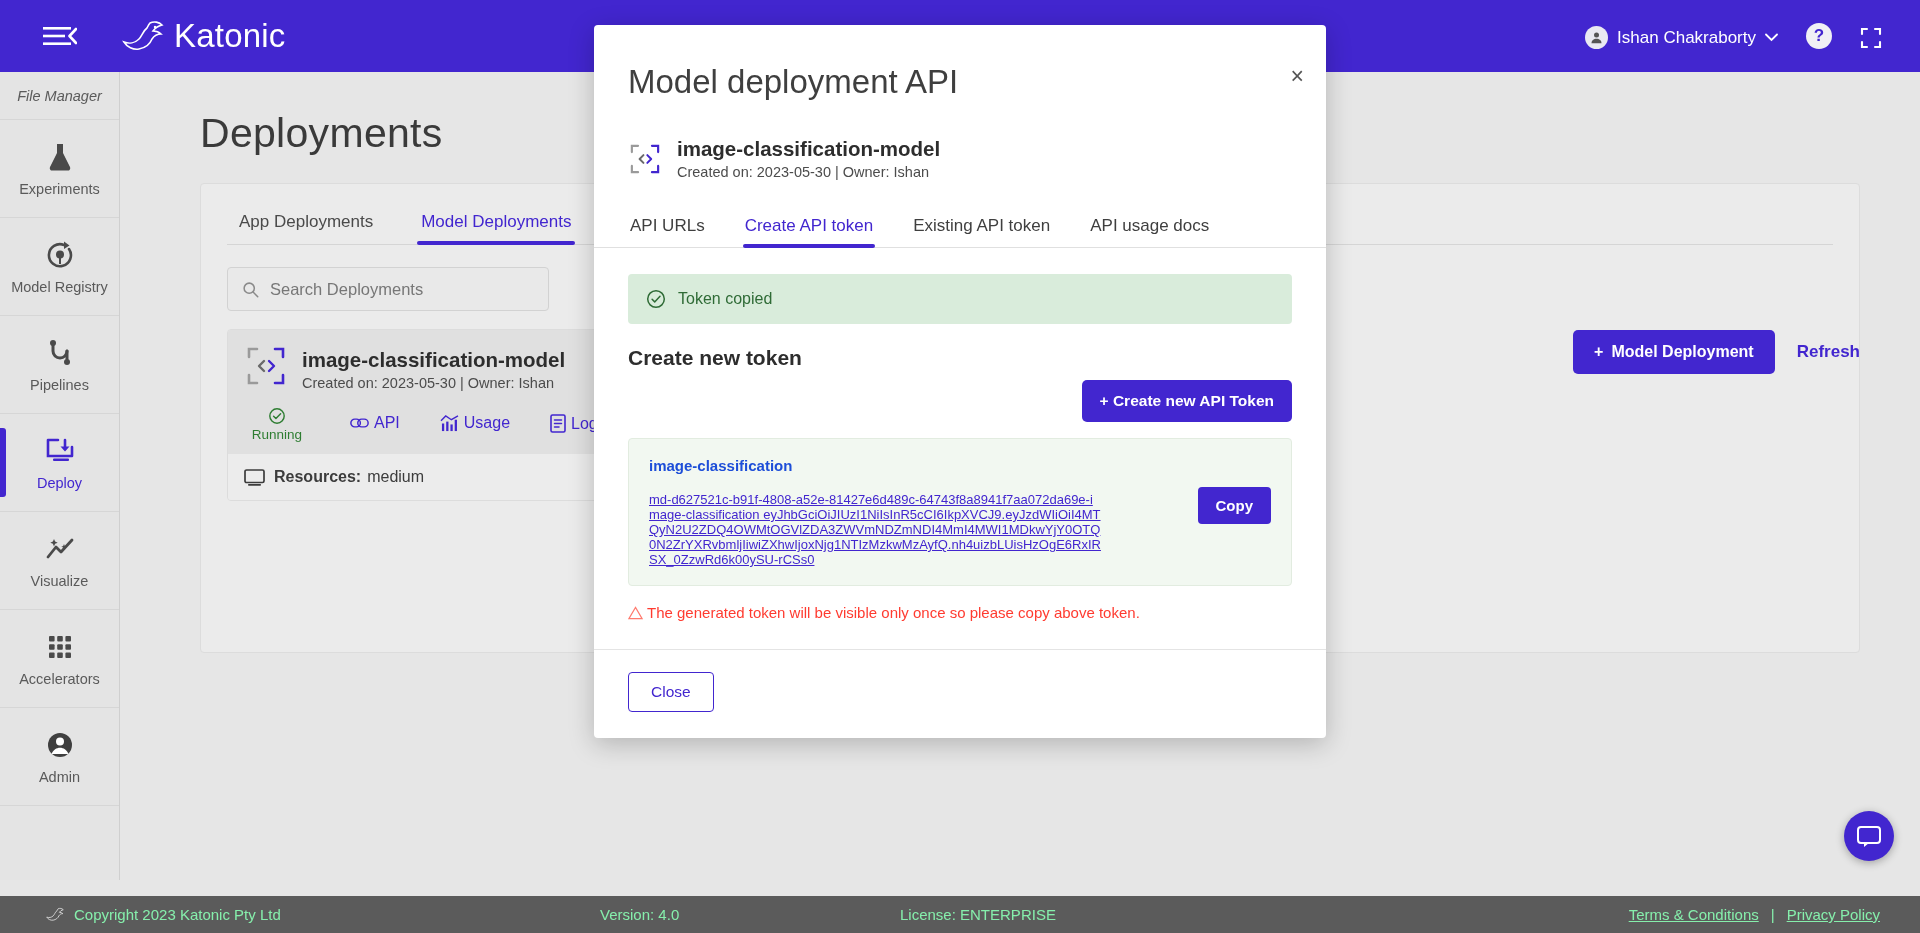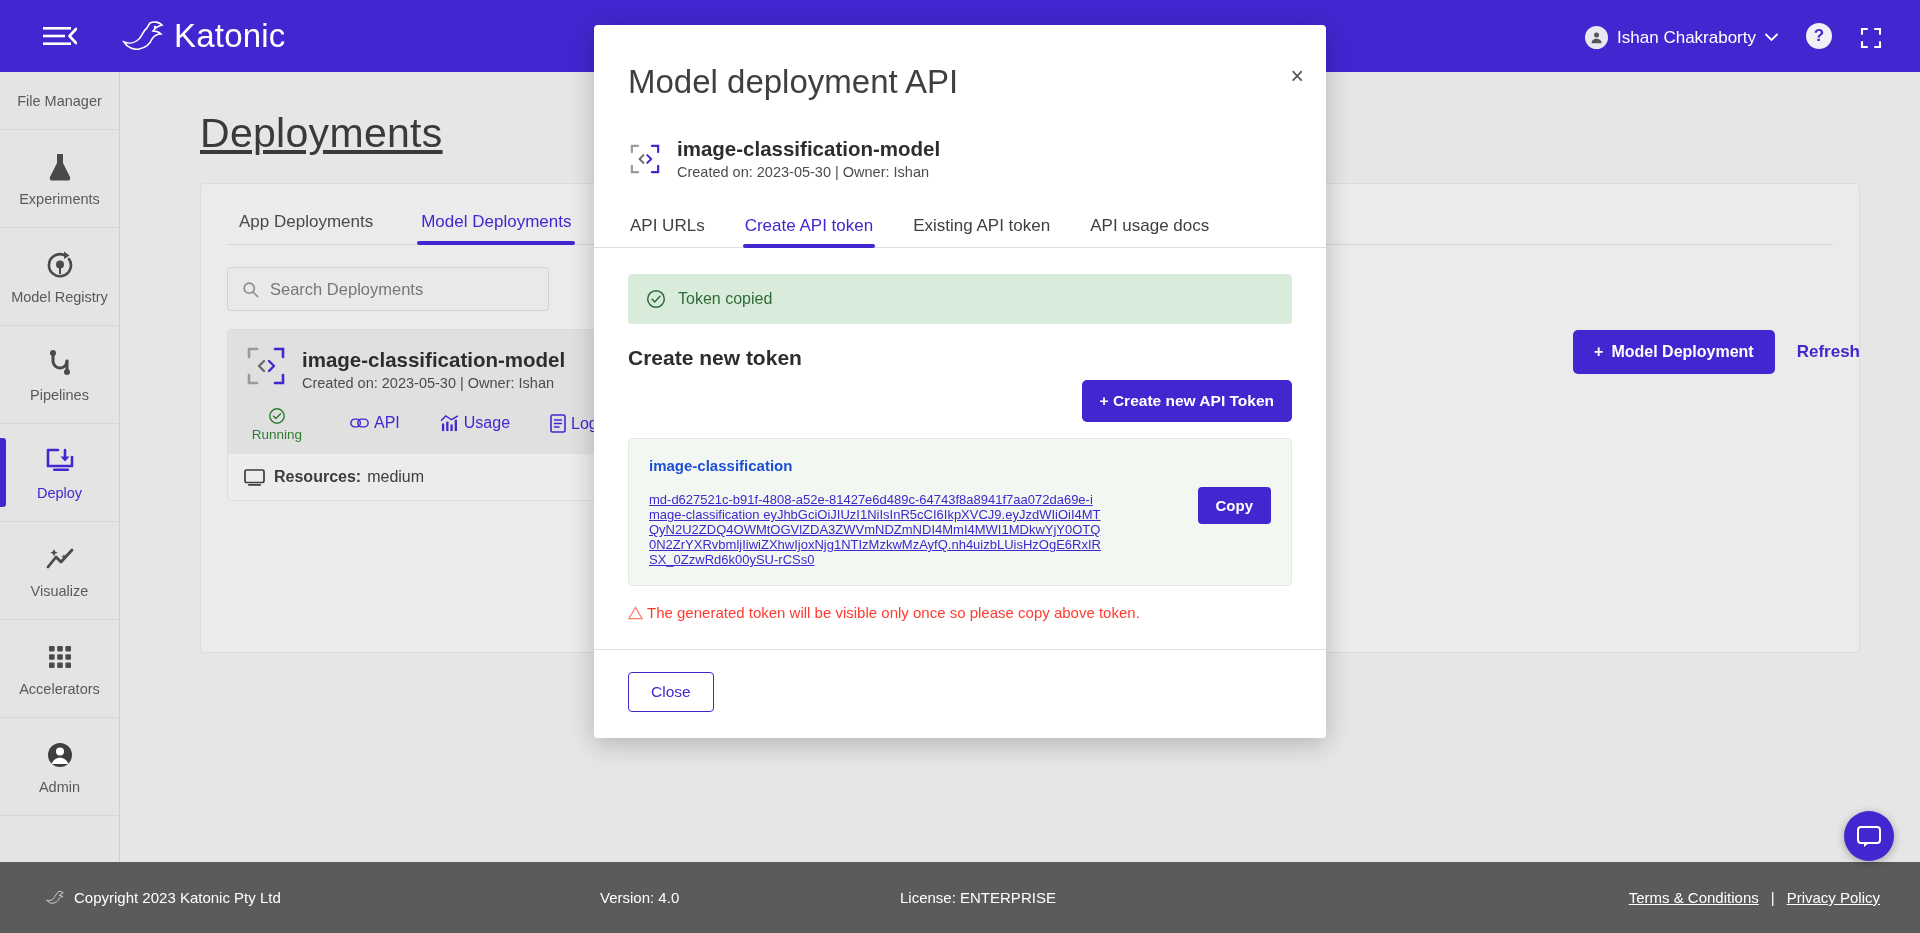--- a/index.html
+++ b/index.html
@@ -39,36 +39,36 @@
   .sidebar {
     position: absolute; top: 72px; left: 0; width: 120px; bottom: 53px;
     background: #e4e4e4; border-right: 1px solid #cfcfcf;
     display: flex; flex-direction: column; z-index: 4;
   }
   .side-item {
     position: relative; height: 98px; border-bottom: 1px solid #d6d6d6;
     display: flex; flex-direction: column; align-items: center; justify-content: center;
     gap: 7px; color: #5a5a5a; font-size: 14.5px; cursor: pointer;
   }
-  .side-item.short { height: 58px; }
+  .side-item.short { height: 48px; font-style: italic; }
   .side-item.active { color: #4226cf; }
   .side-item.active::before {
     content: ""; position: absolute; left: 0; top: 14px; bottom: 14px;
     width: 6px; background: #4226cf; border-radius: 0 3px 3px 0;
   }
   .side-icon { display: flex; align-items: center; justify-content: center; height: 34px; }
 
   
   .content {
     position: absolute; top: 72px; left: 120px; right: 0; bottom: 53px;
     background: #e6e6e6; overflow: hidden;
   }
   .page-title {
     font-size: 41px; font-weight: 300; color: #3a3a3a;
-    padding: 38px 0 0 80px; letter-spacing: .3px; text-decoration: underline;
+    padding: 38px 0 0 80px; letter-spacing: .3px;
   }
   .panel {
     margin: 26px 60px 0 80px; background: #ebebeb; border: 1px solid #dcdcdc;
     border-radius: 4px; padding: 18px 26px 34px 26px; position: relative;
     height: 470px;
   }
   .tabs-row { display: flex; gap: 40px; border-bottom: 1px solid #d5d5d5; padding: 0 8px; }
   .tab {
     padding: 10px 4px 12px; font-size: 17px; color: #4a4a4a; cursor: pointer;
     position: relative;
@@ -102,22 +102,22 @@
   .top-actions { position: absolute; right: 60px; top: 258px; display: flex; align-items: center; gap: 22px; z-index: 1; }
   .btn-primary {
     background: #4226cf; color: #fff; border: none; border-radius: 5px;
     padding: 13px 21px; font-size: 16px; font-weight: 700; cursor: pointer;
     font-family: inherit; display: flex; align-items: center; gap: 8px;
   }
   .link-strong { color: #4226cf; font-size: 17px; font-weight: 700; cursor: pointer; }
 
   
   .footer {
-    position: absolute; left: 0; bottom: 0; width: 1920px; height: 71px;
-    background: #5b5b5b; color: #ffffff; font-size: 15px;
+    position: absolute; left: 0; bottom: 0; width: 1920px; height: 37px;
+    background: #5b5b5b; color: #86efac; font-size: 15px;
     display: flex; align-items: center; z-index: 6;
   }
   .f-copy { display: flex; align-items: center; gap: 9px; padding-left: 45px; width: 600px; }
   .f-ver { width: 300px; }
   .f-lic { width: 400px; }
   .f-links { margin-left: auto; padding-right: 40px; display: flex; gap: 12px; }
   .f-links span { text-decoration: underline; cursor: pointer; }
   .f-links .sep { text-decoration: none; cursor: default; }
 
   .chat-bubble {

